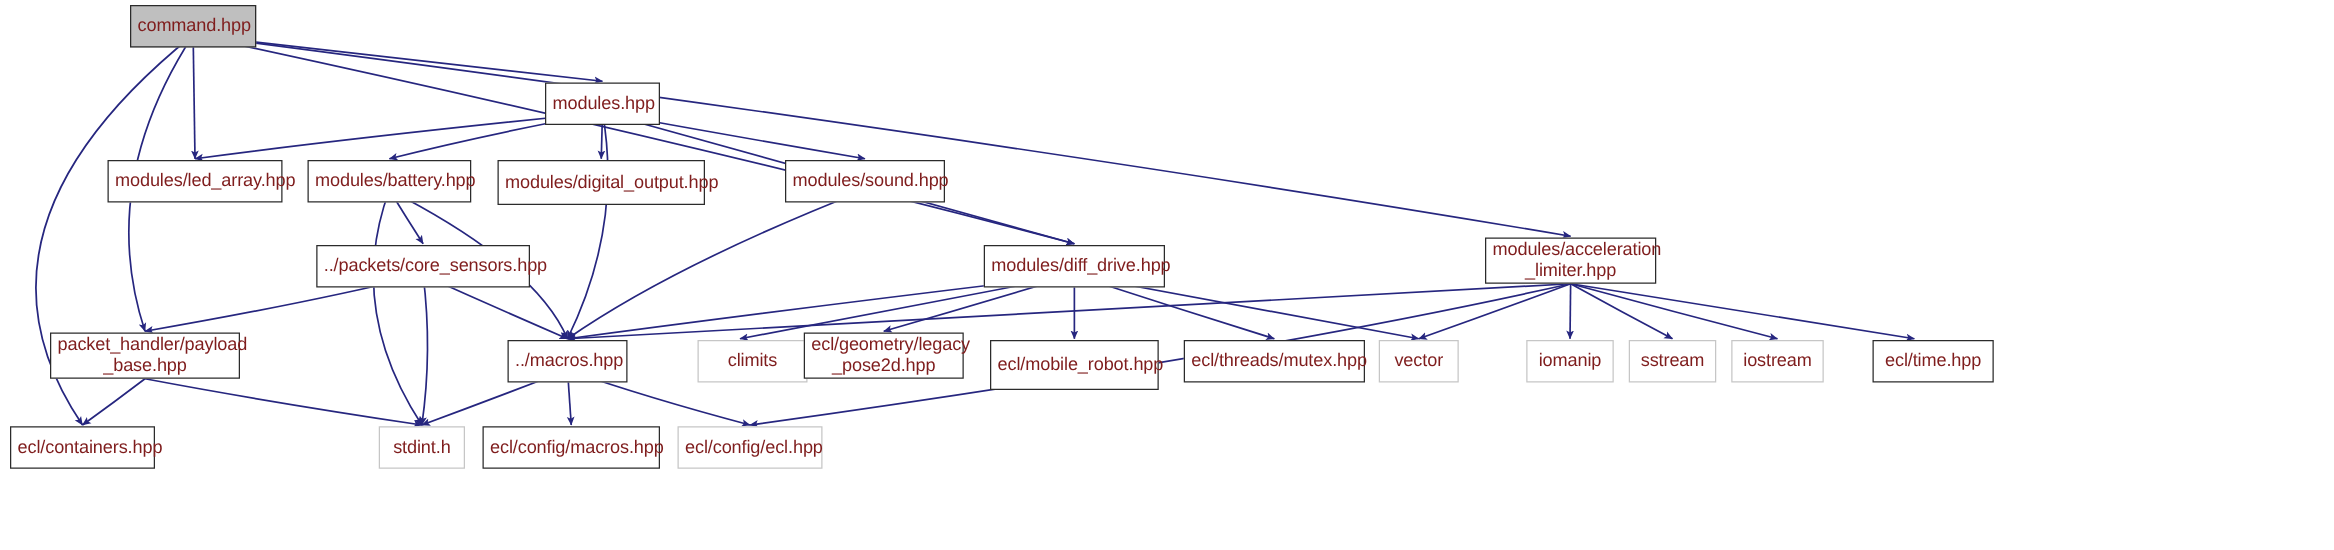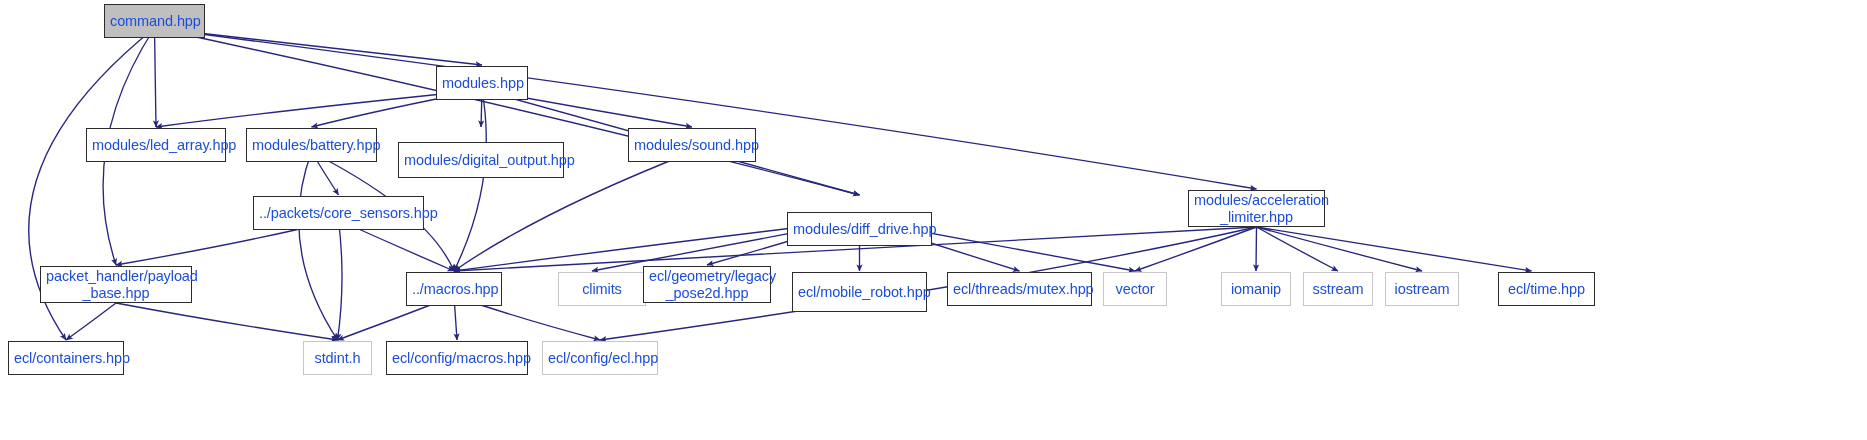--- a/index.html
+++ b/index.html
@@ -28,21 +28,21 @@
   }
   .node {
     position: absolute;
     box-sizing: border-box;
     display: flex;
     align-items: center;
     justify-content: center;
     text-align: center;
     font-size: 14.5px;
     line-height: 1.12;
-    color: #1d4ed8;
+    color: #7f1d1d;
     background: #ffffff;
     border: 1.3px solid #2b2b2b;
     white-space: pre-line;
     letter-spacing: -0.1px;
     padding: 16px 5px;
     z-index: 5;
   }
   .node.root {
     background: #bfbfbf;
     border: 1.3px solid #2b2b2b;
@@ -102,26 +102,26 @@
       <path d="M 116 303 Q 216.75 322 337.5 340" fill="none" stroke="#26267f" stroke-width="1.35" marker-end="url(#arrow)"></path>
       <path d="M 454 296 Q 395.75 318.5 337.5 340" fill="none" stroke="#26267f" stroke-width="1.35" marker-end="url(#arrow)"></path>
       <path d="M 454 296 Q 455.5 318.5 457 340" fill="none" stroke="#26267f" stroke-width="1.35" marker-end="url(#arrow)"></path>
       <path d="M 454 296 Q 519 318.5 600 340" fill="none" stroke="#26267f" stroke-width="1.35" marker-end="url(#arrow)"></path>
     </svg>
   <div id="node-layer">
       <div class="node root" style="left: 104px; top: 4px; width: 101px; height: 24px; background: rgb(191, 191, 191);"><span class="label">command.hpp</span></div>
       <div class="node" style="left: 436px; top: 66px; width: 92px; height: 24px;"><span class="label">modules.hpp</span></div>
       <div class="node" style="left: 86px; top: 128px; width: 140px; height: 24px;"><span class="label">modules/led_array.hpp</span></div>
       <div class="node" style="left: 246px; top: 128px; width: 131px; height: 24px; justify-content: flex-end;"><span class="label">modules/battery.hpp</span></div>
-      <div class="node" style="left: 398px; top: 128px; width: 166px; height: 36px; margin-top: 14px;"><span class="label">modules/digital_output.hpp</span></div>
+      <div class="node" style="left: 398px; top: 128px; width: 166px; height: 36px;"><span class="label">modules/digital_output.hpp</span></div>
       <div class="node" style="left: 628px; top: 128px; width: 128px; height: 24px;"><span class="label">modules/sound.hpp</span></div>
       <div class="node" style="left: 1188px; top: 190px; width: 137px; height: 37px;"><span class="label">modules/acceleration
 _limiter.hpp</span></div>
       <div class="node" style="left: 253px; top: 196px; width: 171px; height: 24px; align-items: center;"><span class="label">../packets/core_sensors.hpp</span></div>
-      <div class="node" style="left: 787px; top: 196px; width: 145px; height: 24px; margin-top: 16px;"><span class="label">modules/diff_drive.hpp</span></div>
+      <div class="node" style="left: 787px; top: 196px; width: 145px; height: 24px;"><span class="label">modules/diff_drive.hpp</span></div>
       <div class="node" style="left: 40px; top: 266px; width: 152px; height: 37px;"><span class="label">packet_handler/payload
 _base.hpp</span></div>
       <div class="node" style="left: 406px; top: 272px; width: 96px; height: 24px;"><span class="label">../macros.hpp</span></div>
       <div class="node system" style="left: 558px; top: 272px; width: 88px; height: 24px;"><span class="label">climits</span></div>
       <div class="node" style="left: 643px; top: 266px; width: 128px; height: 37px;"><span class="label">ecl/geometry/legacy
 _pose2d.hpp</span></div>
       <div class="node" style="left: 792px; top: 272px; width: 135px; height: 40px;"><span class="label">ecl/mobile_robot.hpp</span></div>
       <div class="node" style="left: 947px; top: 272px; width: 145px; height: 24px;"><span class="label">ecl/threads/mutex.hpp</span></div>
       <div class="node system" style="left: 1103px; top: 272px; width: 64px; height: 24px;"><span class="label">vector</span></div>
       <div class="node system" style="left: 1221px; top: 272px; width: 70px; height: 24px;"><span class="label">iomanip</span></div>

